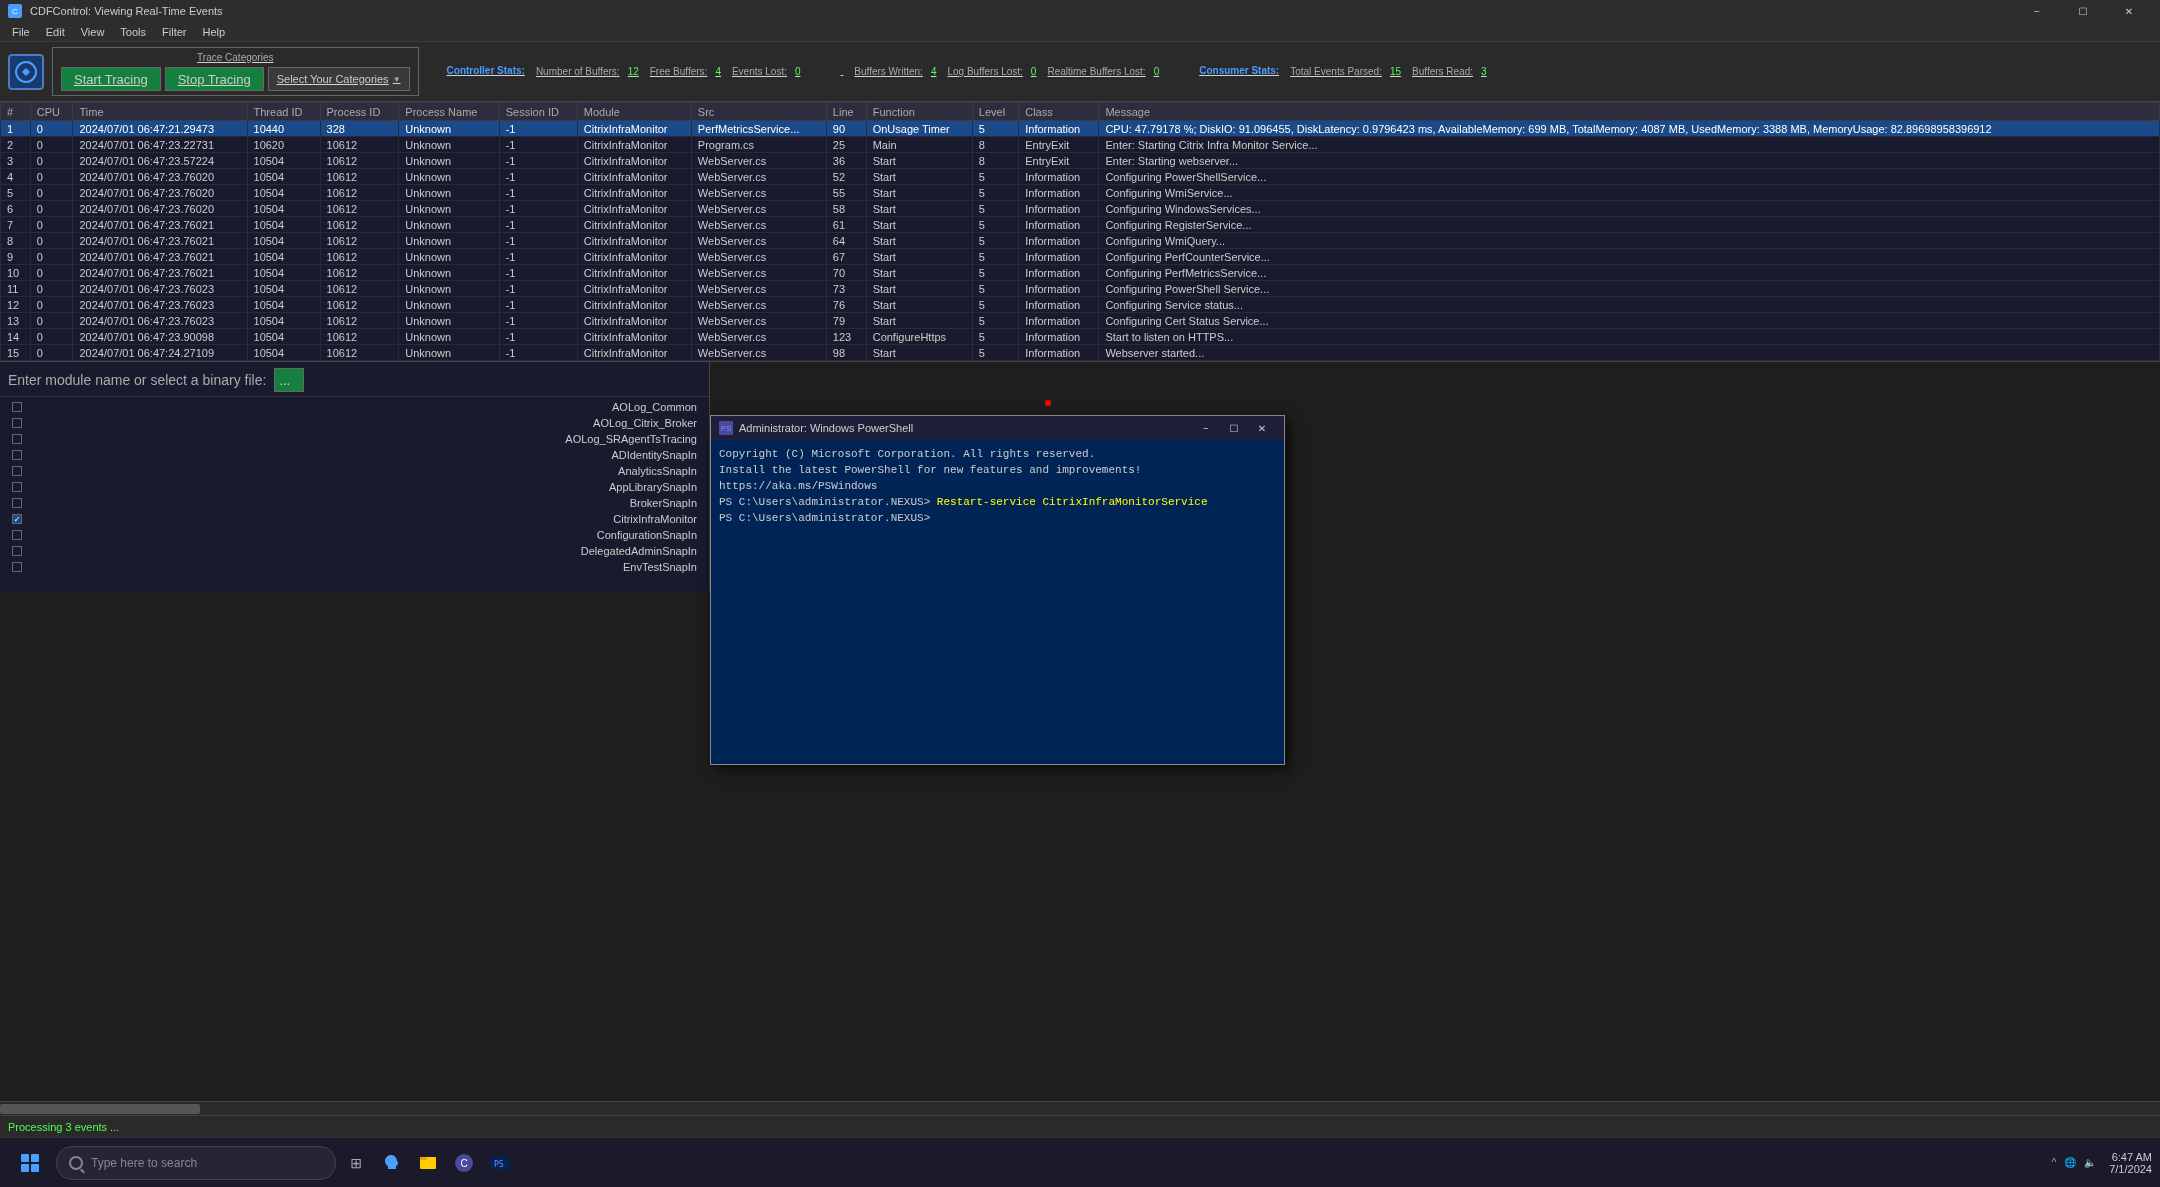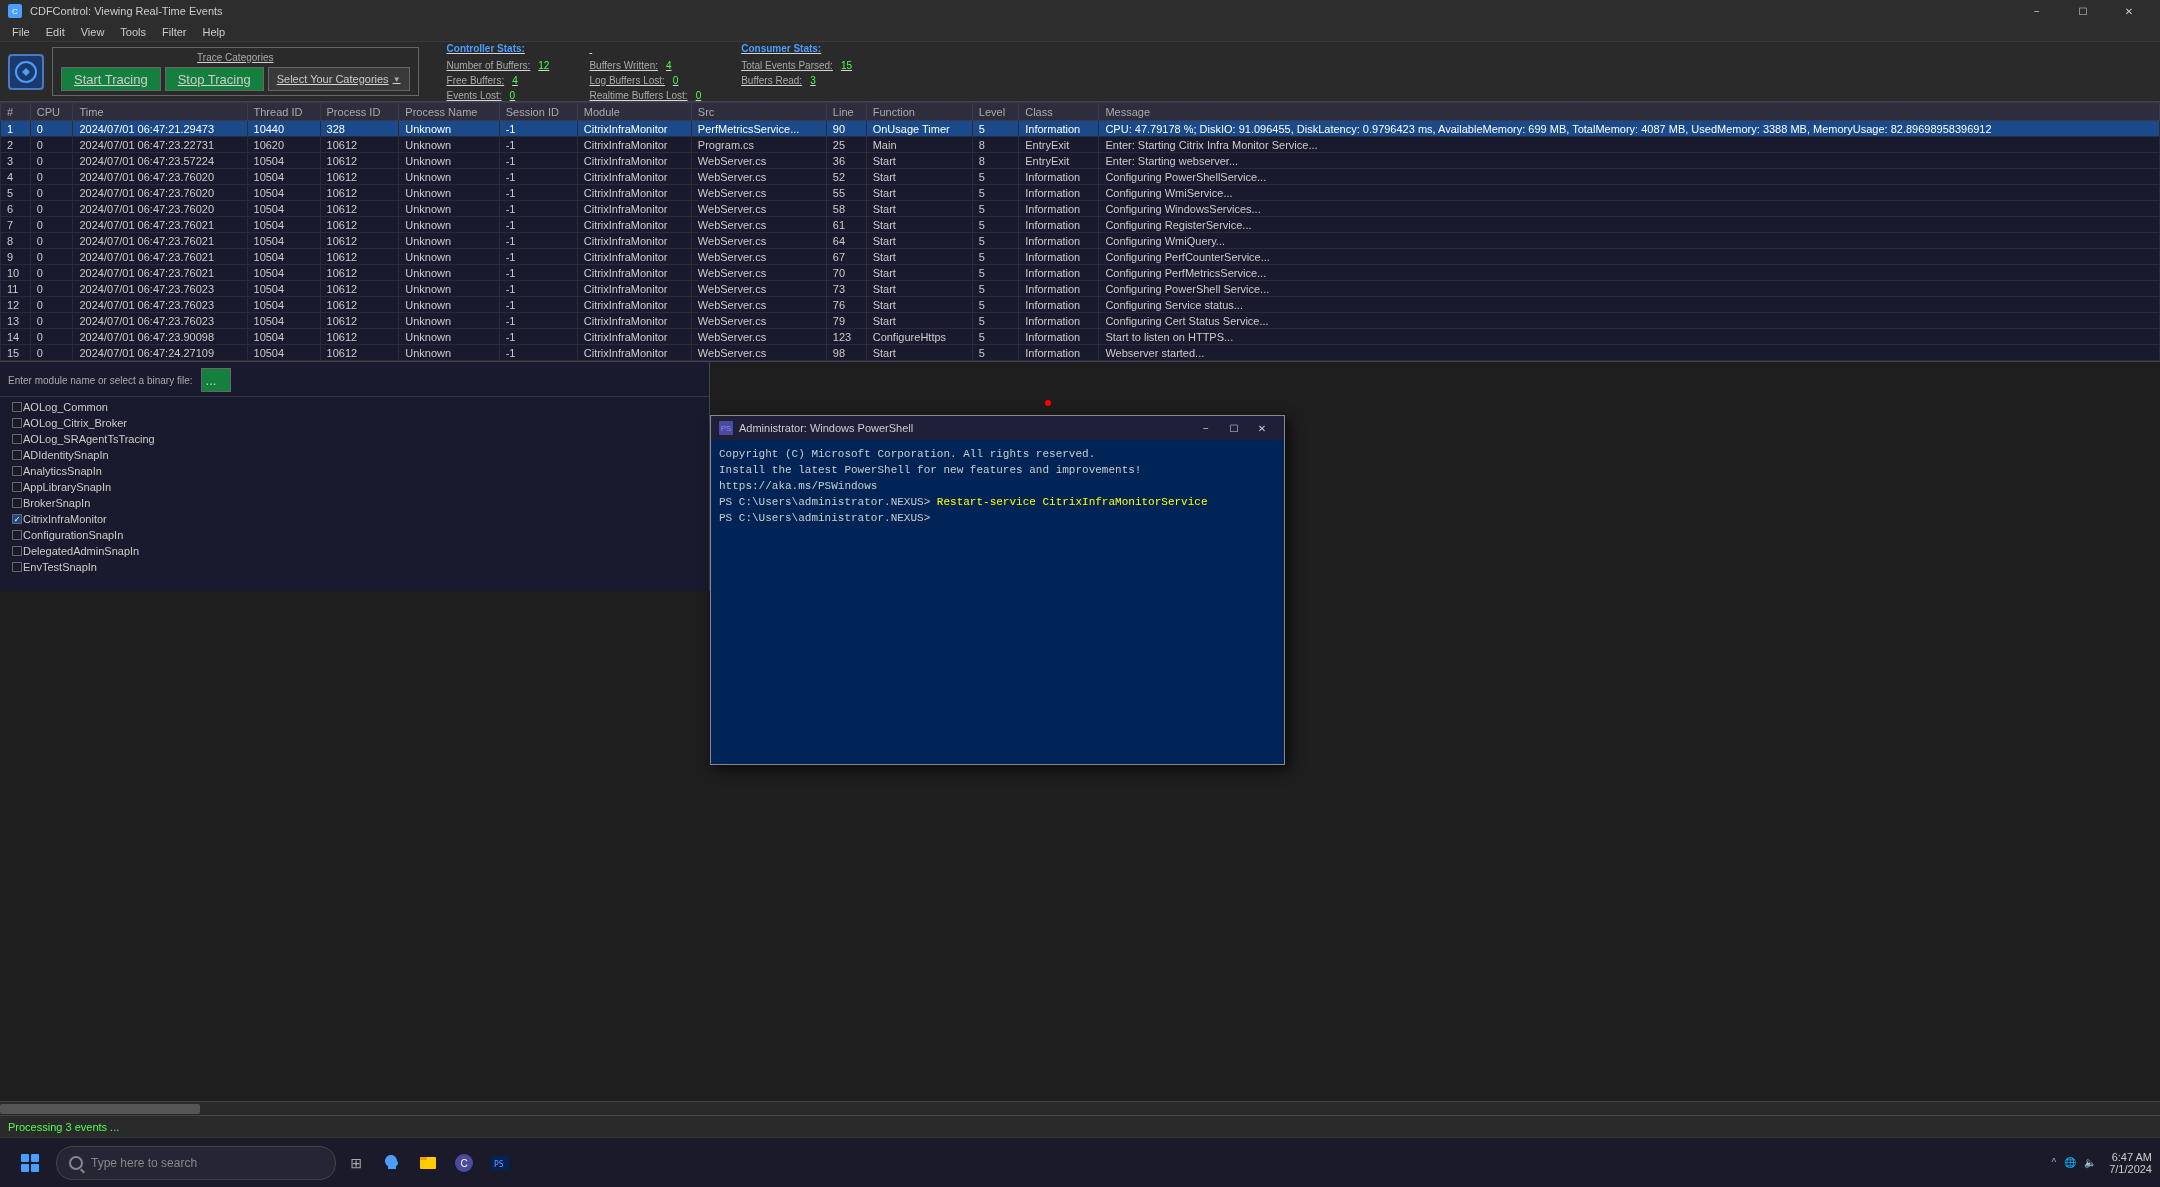--- a/index.html
+++ b/index.html
@@ -141,22 +141,22 @@
 
     
     .stats-panel {
       display: flex;
       gap: 40px;
       margin-left: 20px;
       font-size: 10px;
     }
     .stats-section {
       display: flex;
-      flex-direction: column;
-      gap: 4px;
+      flex-direction: row;
+      gap: 11px;
     }
     .stats-title {
       color: #4a9eff;
       font-weight: bold;
       margin-bottom: 2px;
     }
     .stat-row {
       display: flex;
       gap: 8px;
       align-items: center;
@@ -224,22 +224,23 @@
     .module-list-items {
       padding: 2px 0;
     }
     .module-item {
       padding: 1px 12px;
       font-size: 11px;
       color: #cccccc;
       cursor: pointer;
       display: flex;
       align-items: center;
-      gap: 1px;
+      gap: 14px;
       height: 16px;
+      justify-content: space-between;
     }
     .checkbox {
       width: 10px;
       height: 10px;
       border: 1px solid #666;
       background: #1a1a2e;
       display: inline-flex;
       align-items: center;
       justify-content: center;
       font-size: 8px;
@@ -823,21 +824,21 @@
             <td>Information</td>
             <td>Webserver started...</td>
           </tr>
         </tbody>
     </table>
   </div>
 
   <div class="split-area">
     <div class="module-list">
       <div class="module-input-area">
-        <span style="color:#aaa;font-size:10px;">Enter module name or select a binary file:</span>
+        <span style="color:#aaa;font-size:14px;">Enter module name or select a binary file:</span>
         <button class="btn" style="width:30px;padding:2px 4px;">...</button>
       </div>
       <div class="module-list-items" id="module-list-items">
       <div class="module-item">
             <span class="checkbox"></span>
             <span>AOLog_Common</span>
           </div>
           <div class="module-item">
             <span class="checkbox"></span>
             <span>AOLog_Citrix_Broker</span>

